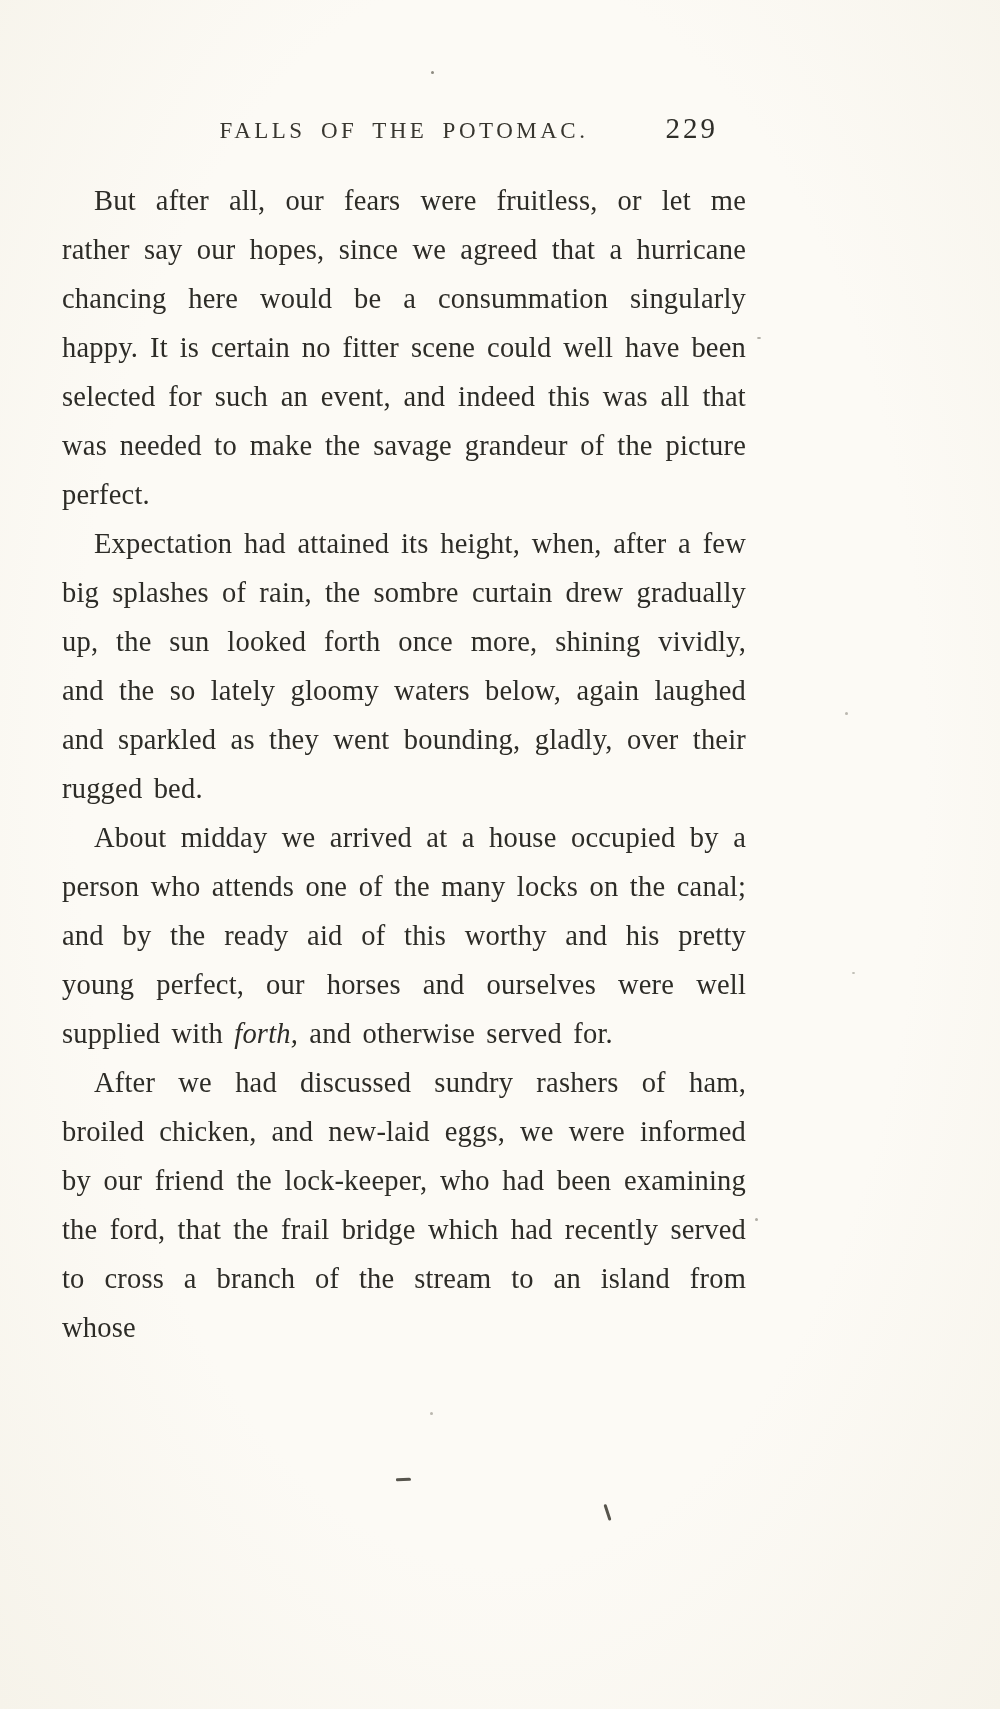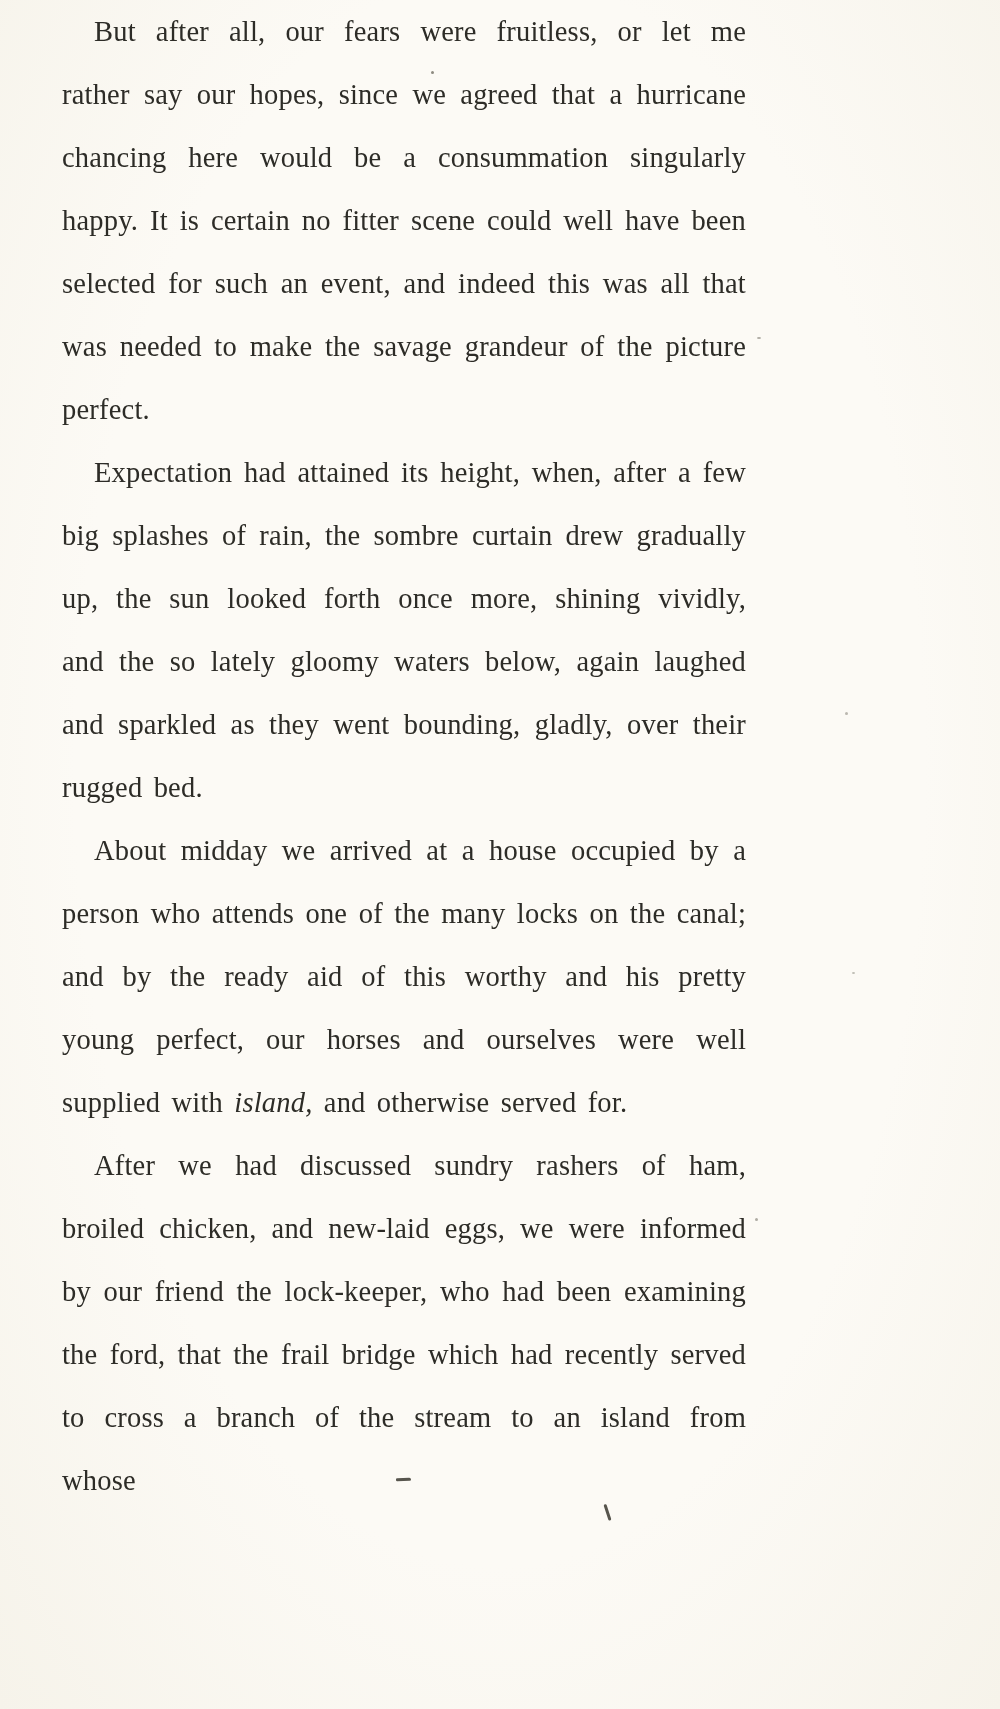--- a/index.html
+++ b/index.html
@@ -37,22 +37,23 @@
   }
   .page-number {
     position: absolute;
     right: 28px;
     top: 0;
     font-size: 29px;
     letter-spacing: 3px;
     color: #2f2e29;
   }
   .body-text {
+    margin-top: 24px;
     font-size: 28.5px;
-    line-height: 63px;
+    line-height: 49px;
     text-align: justify;
     word-spacing: 0.14em;
     letter-spacing: 0.2px;
   }
   .body-text p {
     margin: 0;
     text-indent: 32px;
   }
   .body-text em {
     font-style: italic;
@@ -88,25 +89,29 @@
   .speck-3 { left: 845px; top: 712px; width: 3px; height: 3px; opacity: .6; }
   .speck-4 { left: 852px; top: 972px; width: 3px; height: 2px; opacity: .55; }
   .speck-5 { left: 755px; top: 1218px; width: 3px; height: 3px; opacity: .7; }
   .speck-6 { left: 430px; top: 1412px; width: 3px; height: 3px; opacity: .6; }
 </style>
 </head>
 <body>
 
 <div class="page">
 
+  <div class="header">
+    <div class="header-title">FALLS OF THE POTOMAC.</div>
+    <div class="page-number">229</div>
+  </div>
 
   <div class="body-text">
     <p>But after all, our fears were fruitless, or let me rather say our hopes, since we agreed that a hurricane chancing here would be a consummation singularly happy. It is certain no fitter scene could well have been selected for such an event, and indeed this was all that was needed to make the savage grandeur of the picture perfect.</p>
     <p>Expectation had attained its height, when, after a few big splashes of rain, the sombre curtain drew gradually up, the sun looked forth once more, shining vividly, and the so lately gloomy waters below, again laughed and sparkled as they went bounding, gladly, over their rugged bed.</p>
-    <p><span>About midday we arrived at a house occupied by a person who attends one of the many locks on the canal; and by the ready aid of this worthy and his pretty young perfect, our horses and ourselves were well supplied with </span><em>island,</em><span> and otherwise served for.</span></p>
+    <p><span>About midday we arrived at a house occupied by a person who attends one of the many locks on the canal; and by the ready aid of this worthy and his pretty young perfect, our horses and ourselves were well supplied with </span><em>forth,</em><span> and otherwise served for.</span></p>
     <p>After we had discussed sundry rashers of ham, broiled chicken, and new-laid eggs, we were informed by our friend the lock-keeper, who had been examining the ford, that the frail bridge which had recently served to cross a branch of the stream to an island from whose</p>
   </div>
 
 </div>
 
 <div class="artifact dash-mark"></div>
 <div class="artifact slash-mark"></div>
 <div class="speck speck-1"></div>
 <div class="speck speck-2"></div>
 <div class="speck speck-3"></div>

